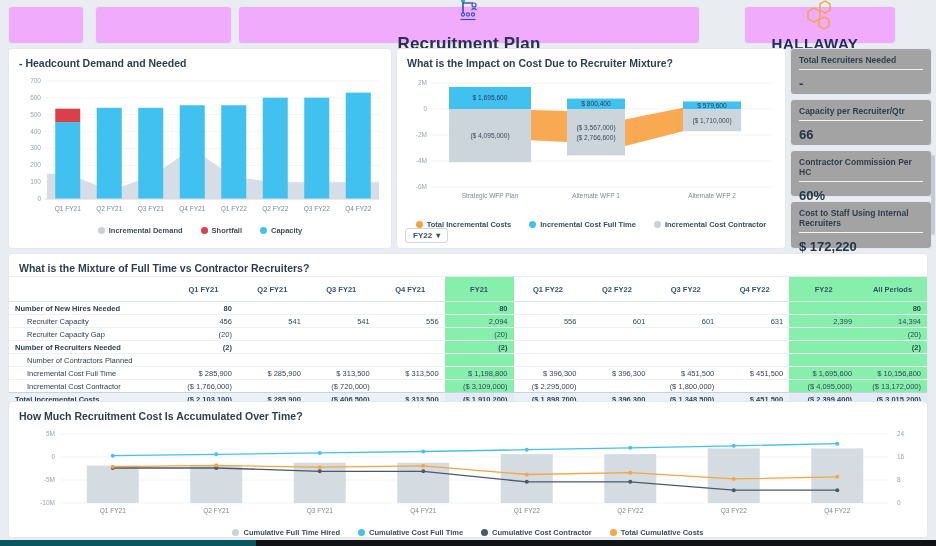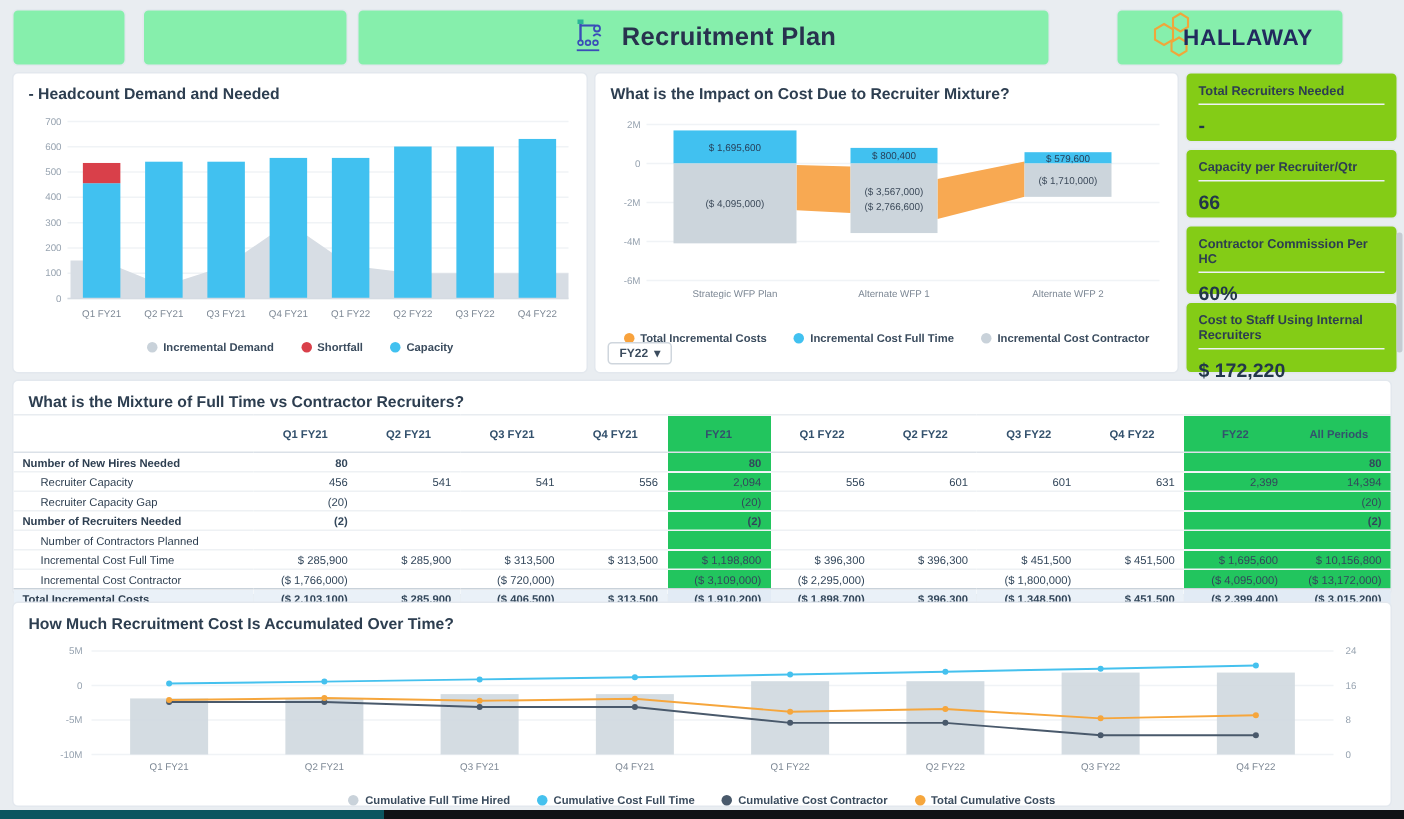--- a/index.html
+++ b/index.html
@@ -1,54 +1,54 @@
 <!DOCTYPE html>
 <html><head>
 <meta charset="utf-8">
 <style>
   html,body{margin:0;padding:0;}
   body{
     width:936px;height:546px;position:relative;overflow:hidden;
     background:#e9edf1;font-family:"Liberation Sans",sans-serif;color:#33475b;
   }
-  .card{background:#86efac;border:1px solid #e3e8ee;border-radius:4px;box-sizing:border-box;position:absolute;}
+  .card{background:#f0abfc;border:1px solid #e3e8ee;border-radius:4px;box-sizing:border-box;position:absolute;flex-direction:column;}
   
   .hc1{left:8px;top:6px;width:76px;height:38px;}
   .hc2{left:95px;top:6px;width:137px;height:38px;}
   .title-card{left:238px;top:6px;width:462px;height:38px;display:flex;align-items:center;justify-content:center;gap:8px;}
   .title-card h1{font-size:17px;margin:0;color:#28324e;letter-spacing:.2px;}
   .logo-card{left:744px;top:6px;width:152px;height:38px;display:flex;align-items:center;justify-content:center;}
   .logo-text{font-size:15px;font-weight:bold;color:#222a5e;letter-spacing:.5px;margin-left:-10px;}
   
   .panel{background:#fff;border:1px solid #e3e8ee;border-radius:4px;box-sizing:border-box;position:absolute;padding:8px;}
   .p-head{left:8px;top:48px;width:384px;height:201px;}
   .p-mix{left:396px;top:48px;width:390px;height:201px;}
   .p-table{left:8px;top:253px;width:920px;height:144px;padding:8px 0 0 0;}
   .p-bottom{left:8px;top:401px;width:920px;height:137px;}
   .panel-title{font-size:10.5px;font-weight:bold;color:#2d3e50;margin:0 0 2px 2px;}
   .p-table .panel-title{margin-left:10px;}
   
-  .kpi{left:790px;width:142px;height:47px;background:#84cc16;border:1px solid #e3e8ee;border-radius:4px;box-sizing:border-box;position:absolute;padding:6px 8px;}
+  .kpi{left:790px;width:142px;height:47px;background:#a3a3a3;border:1px solid #e3e8ee;border-radius:4px;box-sizing:border-box;position:absolute;padding:6px 8px;}
   .kpi-label{font-size:8.5px;font-weight:bold;color:#2d3e50;border-bottom:1px solid #eef1f5;padding-bottom:4px;}
   .kpi-value{font-size:13px;font-weight:bold;color:#22364a;margin-top:6px;}
   
   .legend{display:flex;justify-content:center;gap:18px;margin-top:3px;}
   .leg-item{display:flex;align-items:center;gap:4px;font-size:7.5px;font-weight:bold;color:#3b4c5e;}
   .leg-dot{width:7px;height:7px;border-radius:50%;display:inline-block;}
   
   .dropdown{position:absolute;left:8px;bottom:5px;border:1px solid #cfd6dd;border-radius:3px;padding:2px 7px;font-size:8px;font-weight:bold;color:#3b4c5e;display:flex;align-items:center;gap:4px;background:#fff;}
   
   table{border-collapse:collapse;width:100%;table-layout:fixed;}
   th,td{font-size:7.5px;padding:1px 6px;text-align:right;overflow:hidden;white-space:nowrap;height:10px;}
   thead th{color:#33516d;font-weight:bold;text-align:center;height:22px;border-bottom:1px solid #dbe1e8;border-top:1px solid #e8ecf0;}
   tbody tr{border-bottom:1px solid #eef1f4;}
   td.lbl,th.lbl{text-align:left;width:148px;color:#2d3e50;}
   td.ind{padding-left:18px;}
   tr.b td{font-weight:bold;}
-  td.sum,th.sum{background:#22c55e;}
+  td.sum,th.sum{background:#86efac;}
   tr.total td{background:#eaf1f8;font-weight:bold;border-top:1px solid #c9d2da;}
   tr.total td.sum{background:#e2ebf5;}
   
   .scroll-thumb{position:absolute;right:1px;top:155px;width:4px;height:80px;background:#c5cbd2;border-radius:2px;}
   .bottombar{position:absolute;left:0;bottom:0;width:936px;height:6px;display:flex;}
   .bb-teal{width:256px;background:#0b5560;}
   .bb-black{flex:1;background:#101216;}
   svg text{font-family:"Liberation Sans",sans-serif;}
 </style>
 </head>

